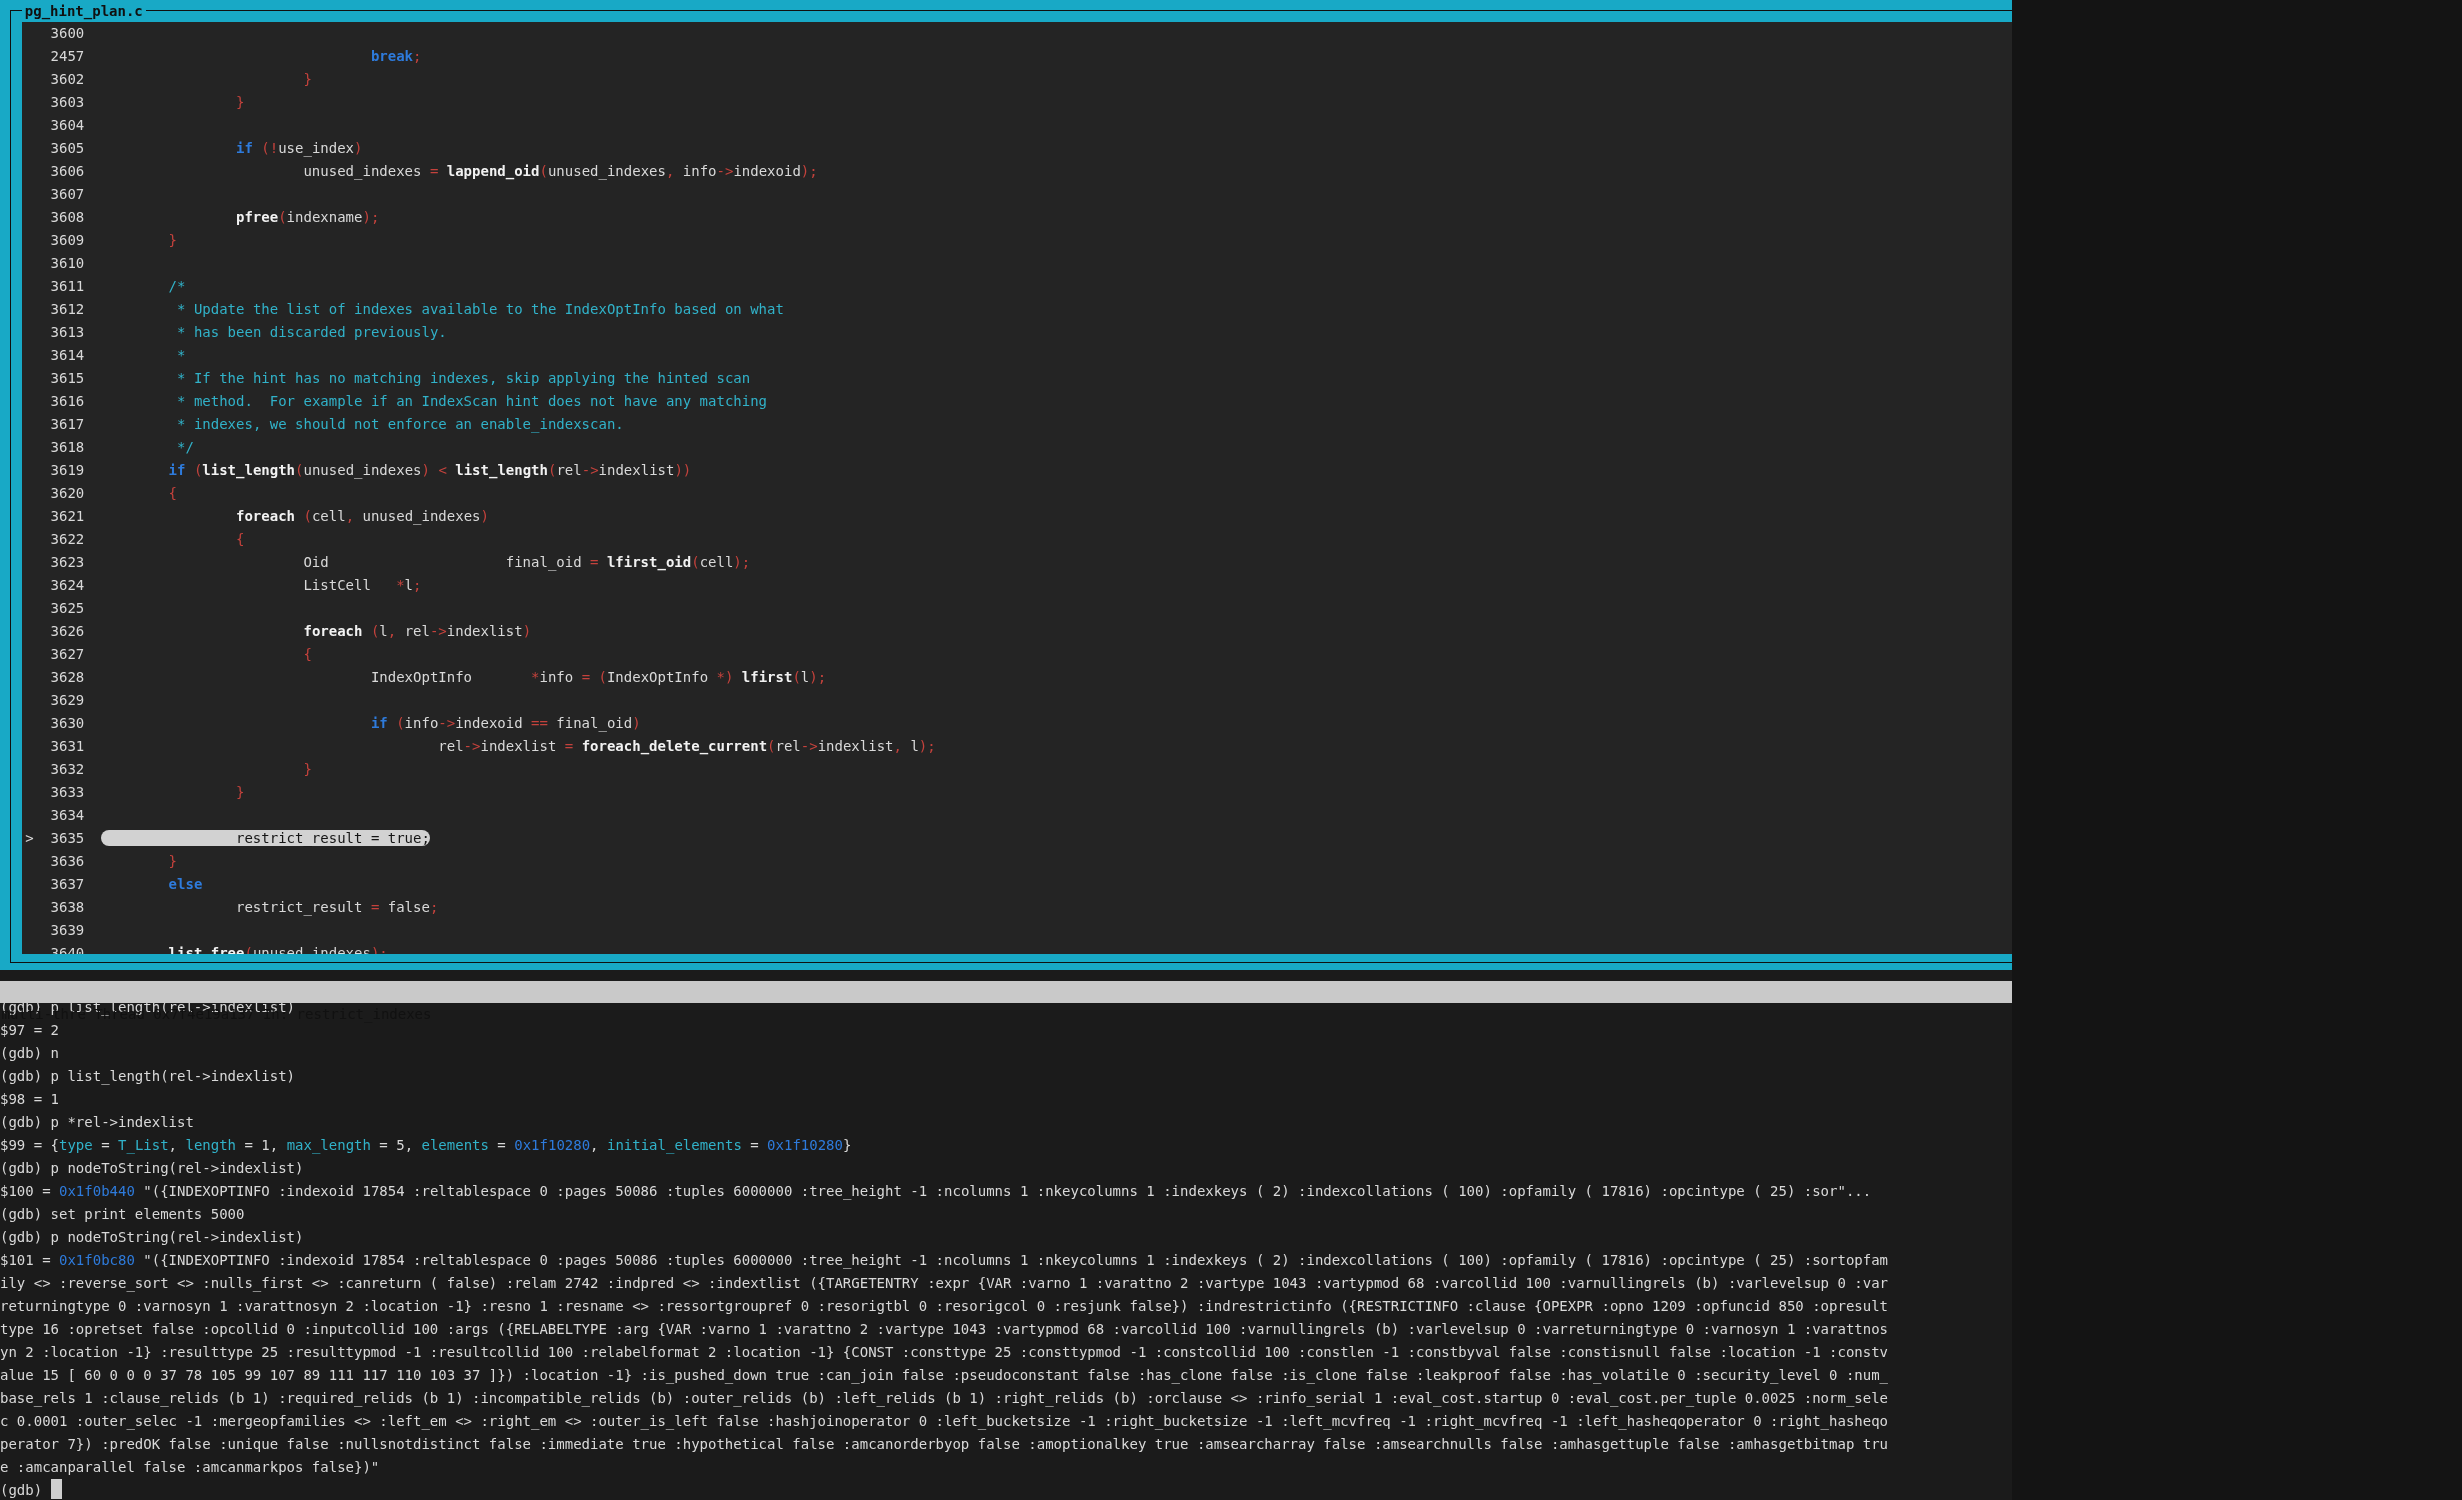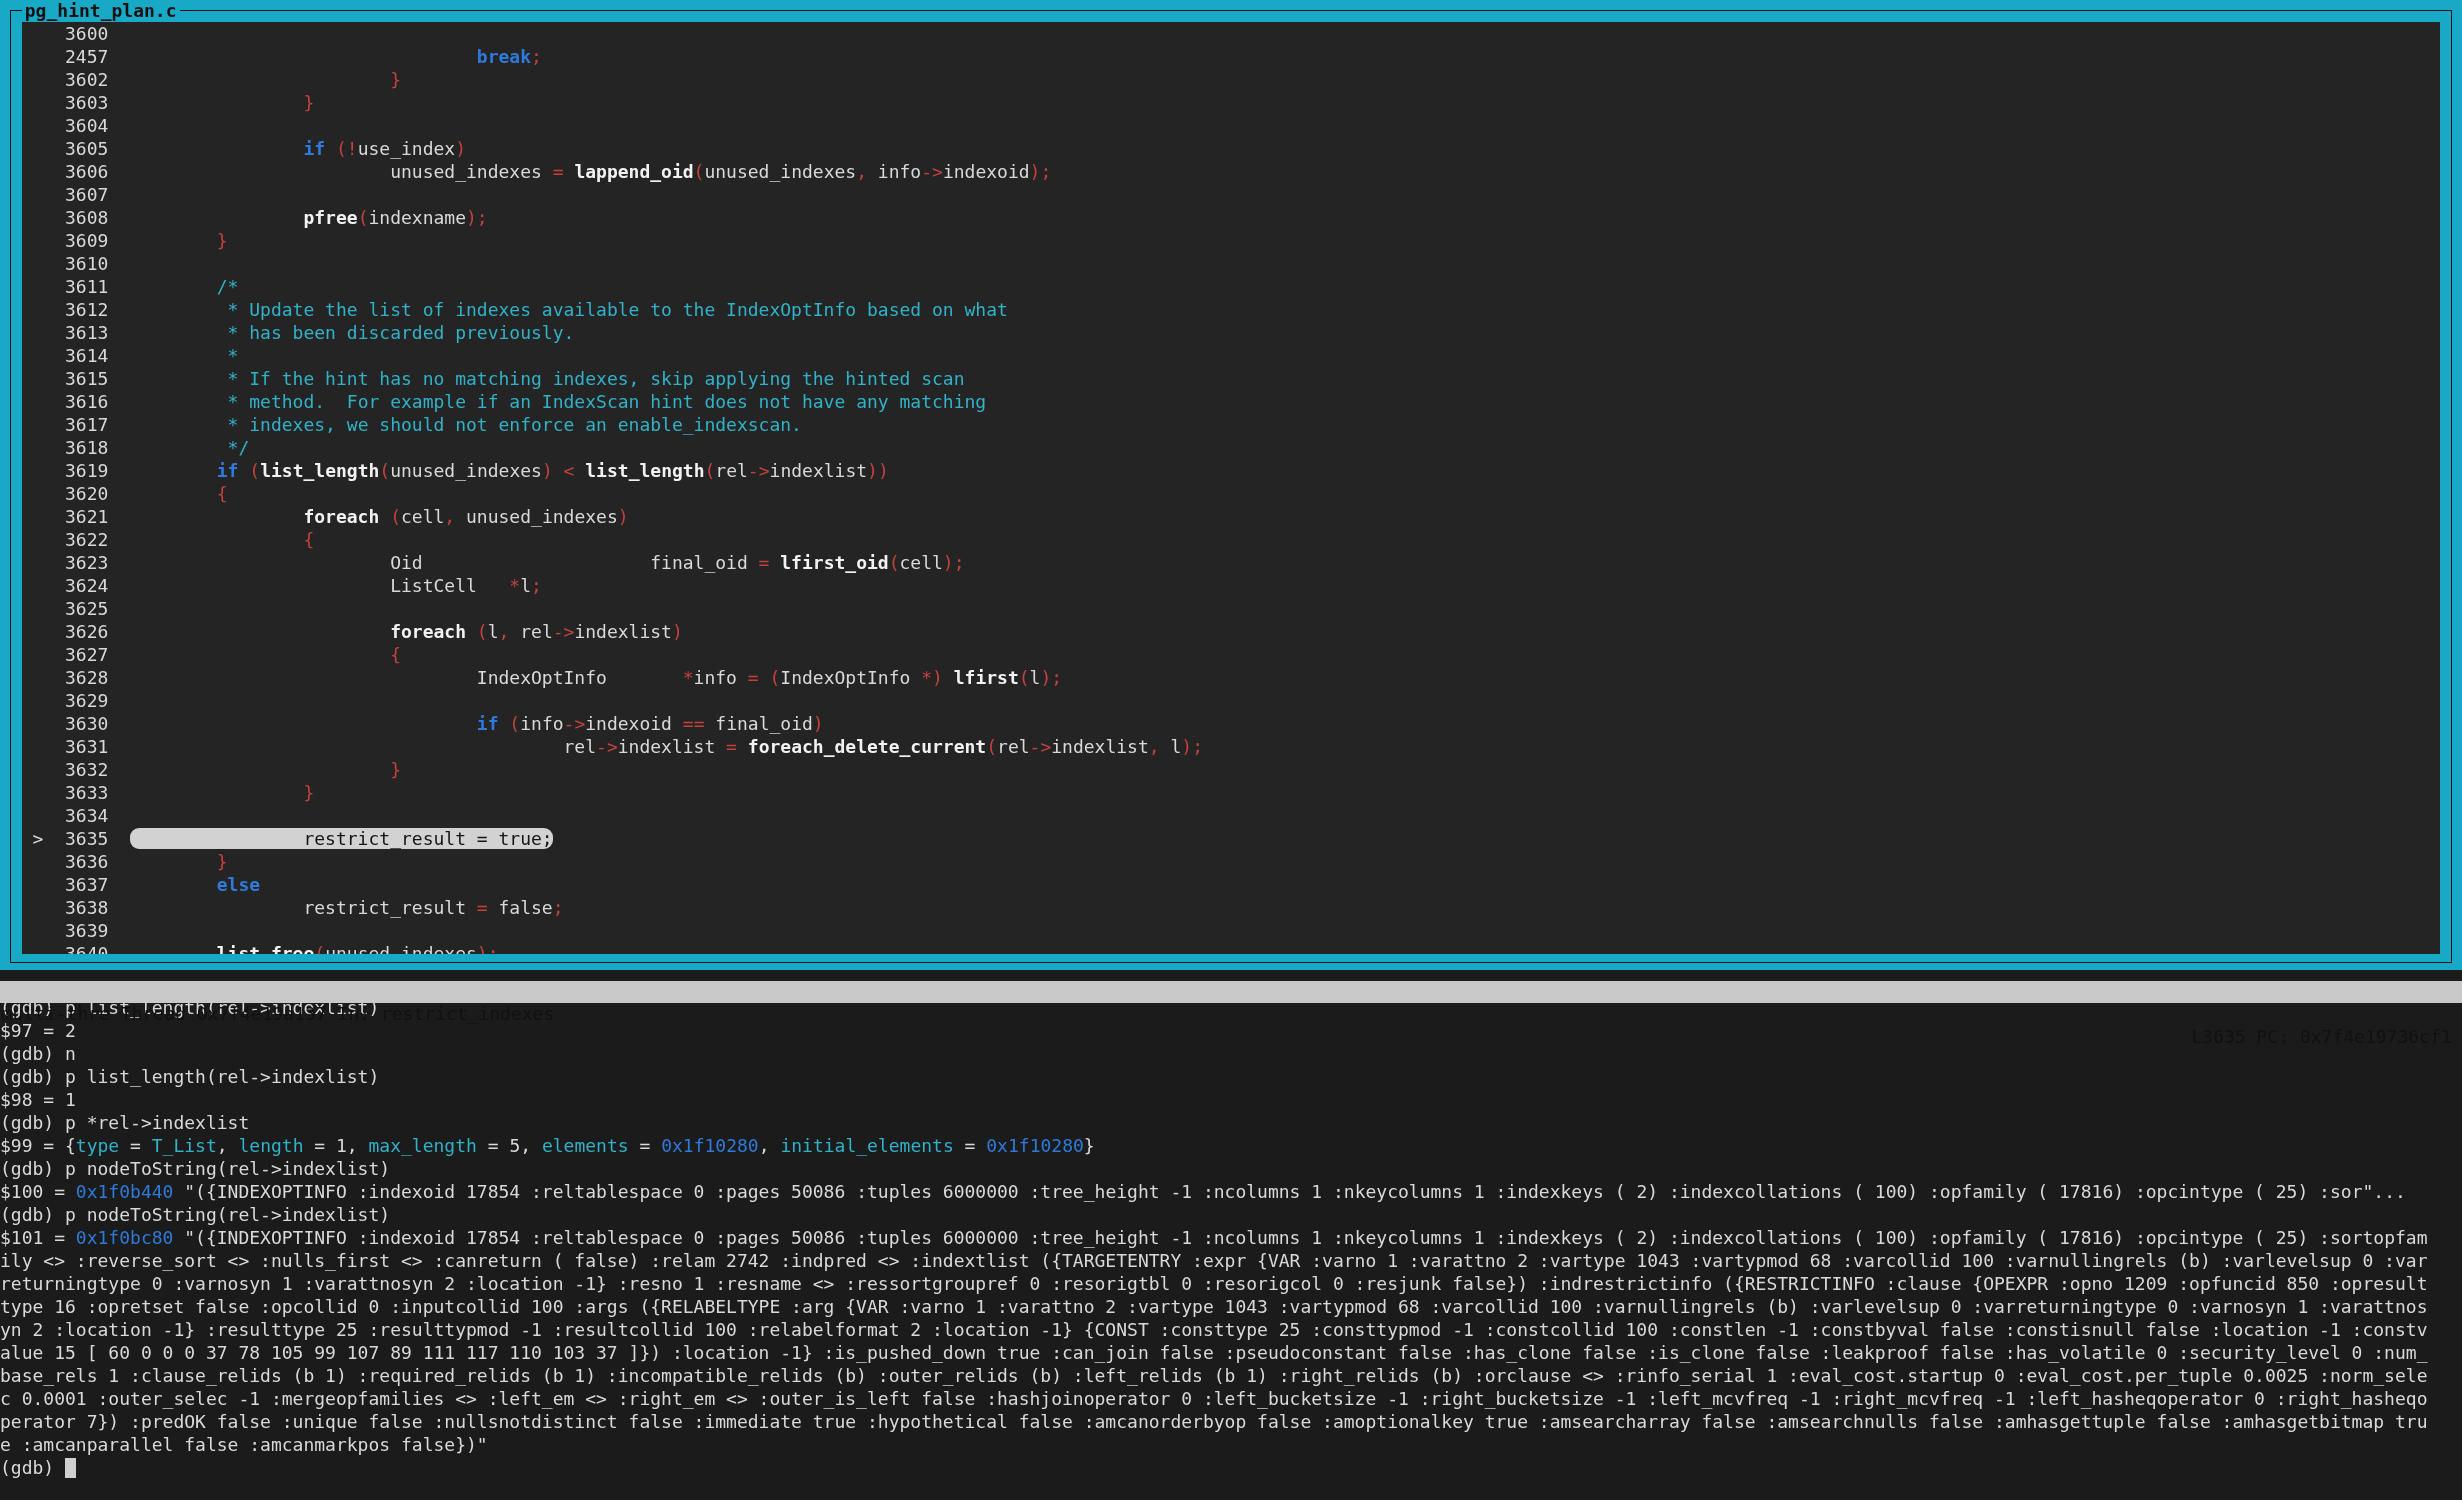--- a/index.html
+++ b/index.html
@@ -1,19 +1,19 @@
 <!DOCTYPE html>
 <html style="font-size:12.8px"><head>
 <meta charset="utf-8">
 <style>
   html,body{margin:0;padding:0;background:#141414;}
   #screen{
-    position:relative; width:2462px; height:1500px; overflow:hidden;
+    position:relative; width:2012px; height:1500px; overflow:hidden;
     font-family:"DejaVu Sans Mono", monospace;
-    font-size:18px; line-height:23px; color:#d9d9d9;
+    font-size:14px; line-height:23px; color:#d9d9d9;
     background:#1b1b1b;
   }
   
   #src-panel{position:absolute; left:0; top:0; width:2462px; height:970px; background:#242424;}
   .frame-strip{position:absolute; background:#18a9c6; z-index:3;}
   #strip-top{left:0;top:0;width:2462px;height:22.4px;}
   #strip-bottom{left:0;bottom:0;width:2462px;height:16px;}
   #strip-left{left:0;top:0;width:21.6px;height:970px;}
   #strip-right{right:0;top:0;width:21.6px;height:970px;}
   #src-frame{position:absolute; left:10.4px; right:10.4px; top:9.6px; bottom:7.2px;
@@ -109,20 +109,21 @@
   <div id="console">
       <div class="crow"><span class="pl">(gdb) p list_length(rel-&gt;indexlist)</span></div>
       <div class="crow"><span class="pl">$97 = 2</span></div>
       <div class="crow"><span class="pl">(gdb) n</span></div>
       <div class="crow"><span class="pl">(gdb) p list_length(rel-&gt;indexlist)</span></div>
       <div class="crow"><span class="pl">$98 = 1</span></div>
       <div class="crow"><span class="pl">(gdb) p *rel-&gt;indexlist</span></div>
       <div class="crow"><span class="pl">$99 = {</span><span class="cy">type</span><span class="pl"> = </span><span class="cy">T_List</span><span class="pl">, </span><span class="cy">length</span><span class="pl"> = 1, </span><span class="cy">max_length</span><span class="pl"> = 5, </span><span class="cy">elements</span><span class="pl"> = </span><span class="ad">0x1f10280</span><span class="pl">, </span><span class="cy">initial_elements</span><span class="pl"> = </span><span class="ad">0x1f10280</span><span class="pl">}</span></div>
       <div class="crow"><span class="pl">(gdb) p nodeToString(rel-&gt;indexlist)</span></div>
       <div class="crow"><span class="pl">$100 = </span><span class="ad">0x1f0b440</span><span class="pl"> "({INDEXOPTINFO :indexoid 17854 :reltablespace 0 :pages 50086 :tuples 6000000 :tree_height -1 :ncolumns 1 :nkeycolumns 1 :indexkeys ( 2) :indexcollations ( 100) :opfamily ( 17816) :opcintype ( 25) :sor"...</span></div>
+      <div class="crow"><span class="pl">(gdb) set print elements 5000</span></div>
       <div class="crow"><span class="pl">(gdb) p nodeToString(rel-&gt;indexlist)</span></div>
       <div class="crow"><span class="pl">$101 = </span><span class="ad">0x1f0bc80</span><span class="pl"> "({INDEXOPTINFO :indexoid 17854 :reltablespace 0 :pages 50086 :tuples 6000000 :tree_height -1 :ncolumns 1 :nkeycolumns 1 :indexkeys ( 2) :indexcollations ( 100) :opfamily ( 17816) :opcintype ( 25) :sortopfam</span></div>
       <div class="crow"><span class="pl">ily &lt;&gt; :reverse_sort &lt;&gt; :nulls_first &lt;&gt; :canreturn ( false) :relam 2742 :indpred &lt;&gt; :indextlist ({TARGETENTRY :expr {VAR :varno 1 :varattno 2 :vartype 1043 :vartypmod 68 :varcollid 100 :varnullingrels (b) :varlevelsup 0 :var</span></div>
       <div class="crow"><span class="pl">returningtype 0 :varnosyn 1 :varattnosyn 2 :location -1} :resno 1 :resname &lt;&gt; :ressortgroupref 0 :resorigtbl 0 :resorigcol 0 :resjunk false}) :indrestrictinfo ({RESTRICTINFO :clause {OPEXPR :opno 1209 :opfuncid 850 :opresult</span></div>
       <div class="crow"><span class="pl">type 16 :opretset false :opcollid 0 :inputcollid 100 :args ({RELABELTYPE :arg {VAR :varno 1 :varattno 2 :vartype 1043 :vartypmod 68 :varcollid 100 :varnullingrels (b) :varlevelsup 0 :varreturningtype 0 :varnosyn 1 :varattnos</span></div>
       <div class="crow"><span class="pl">yn 2 :location -1} :resulttype 25 :resulttypmod -1 :resultcollid 100 :relabelformat 2 :location -1} {CONST :consttype 25 :consttypmod -1 :constcollid 100 :constlen -1 :constbyval false :constisnull false :location -1 :constv</span></div>
       <div class="crow"><span class="pl">alue 15 [ 60 0 0 0 37 78 105 99 107 89 111 117 110 103 37 ]}) :location -1} :is_pushed_down true :can_join false :pseudoconstant false :has_clone false :is_clone false :leakproof false :has_volatile 0 :security_level 0 :num_</span></div>
       <div class="crow"><span class="pl">base_rels 1 :clause_relids (b 1) :required_relids (b 1) :incompatible_relids (b) :outer_relids (b) :left_relids (b 1) :right_relids (b) :orclause &lt;&gt; :rinfo_serial 1 :eval_cost.startup 0 :eval_cost.per_tuple 0.0025 :norm_sele</span></div>
       <div class="crow"><span class="pl">c 0.0001 :outer_selec -1 :mergeopfamilies &lt;&gt; :left_em &lt;&gt; :right_em &lt;&gt; :outer_is_left false :hashjoinoperator 0 :left_bucketsize -1 :right_bucketsize -1 :left_mcvfreq -1 :right_mcvfreq -1 :left_hasheqoperator 0 :right_hasheqo</span></div>
       <div class="crow"><span class="pl">perator 7}) :predOK false :unique false :nullsnotdistinct false :immediate true :hypothetical false :amcanorderbyop false :amoptionalkey true :amsearcharray false :amsearchnulls false :amhasgettuple false :amhasgetbitmap tru</span></div>

